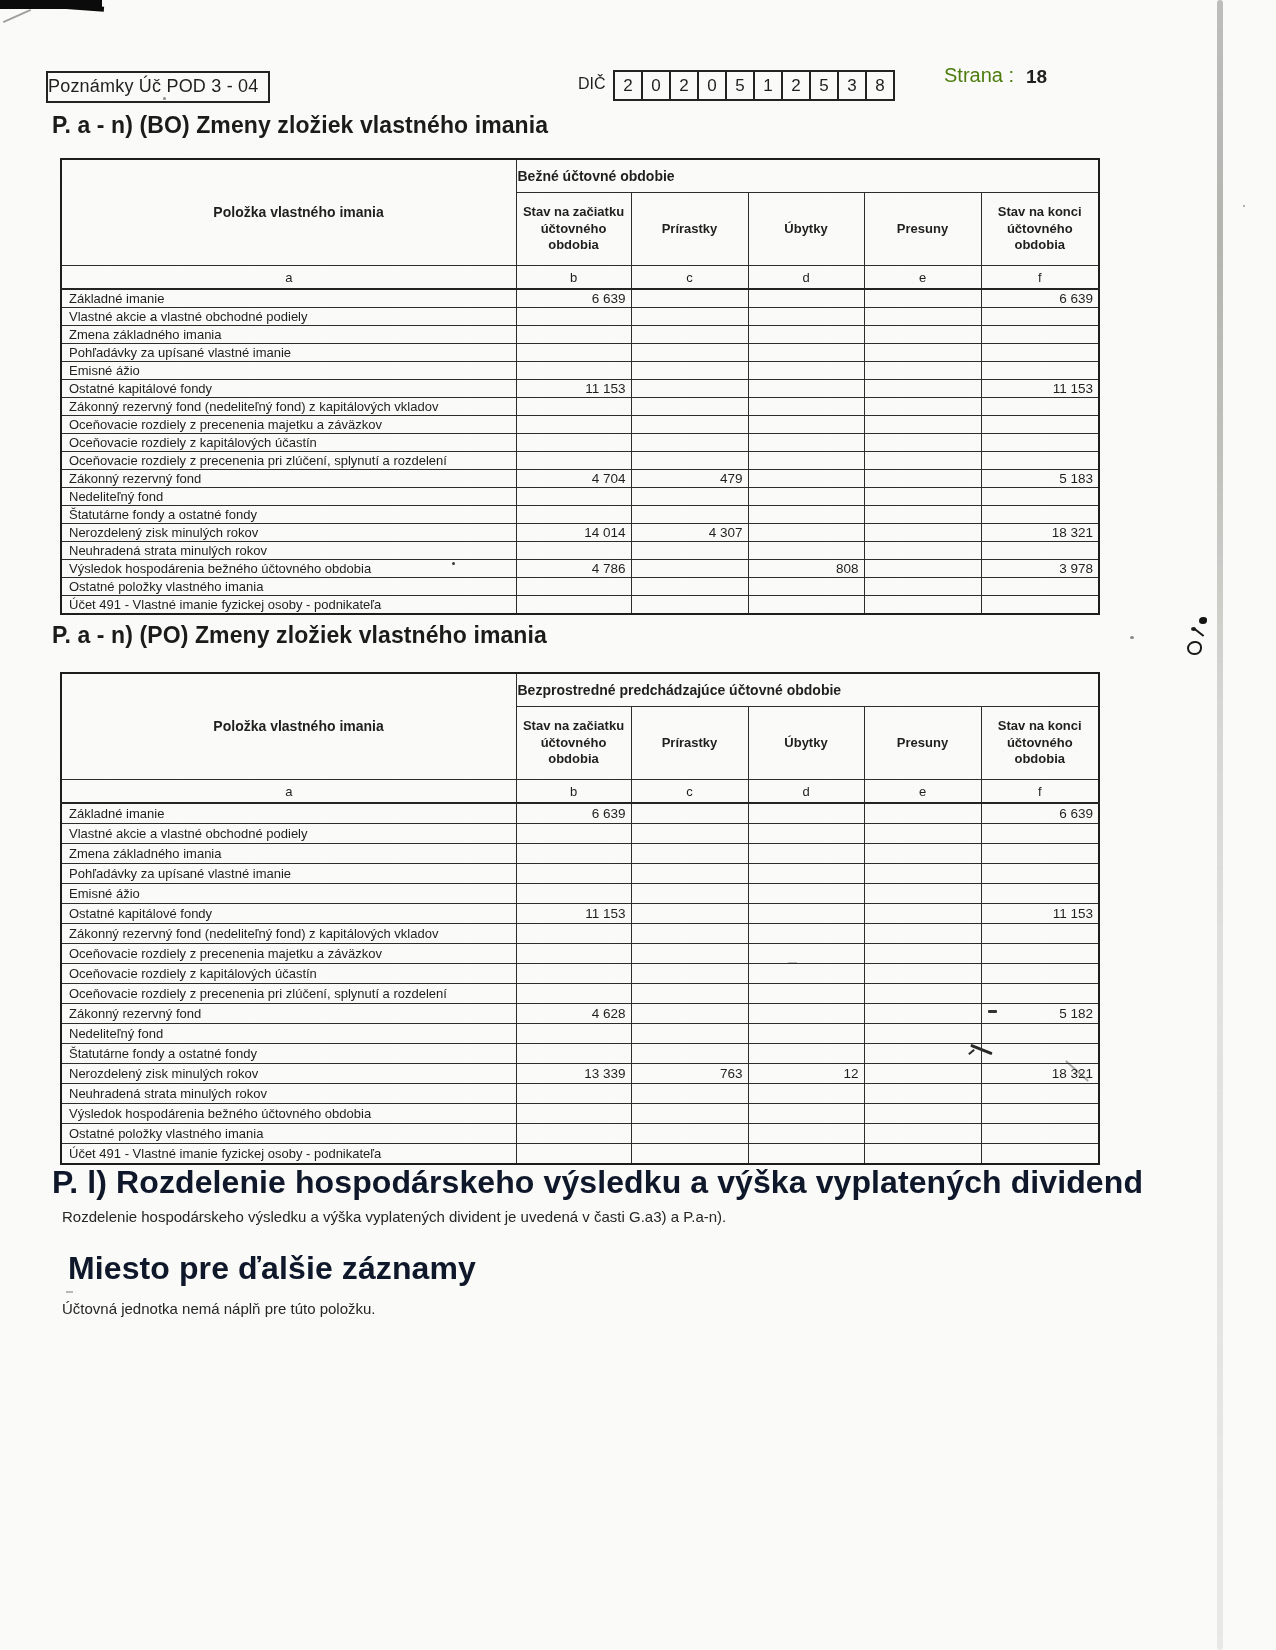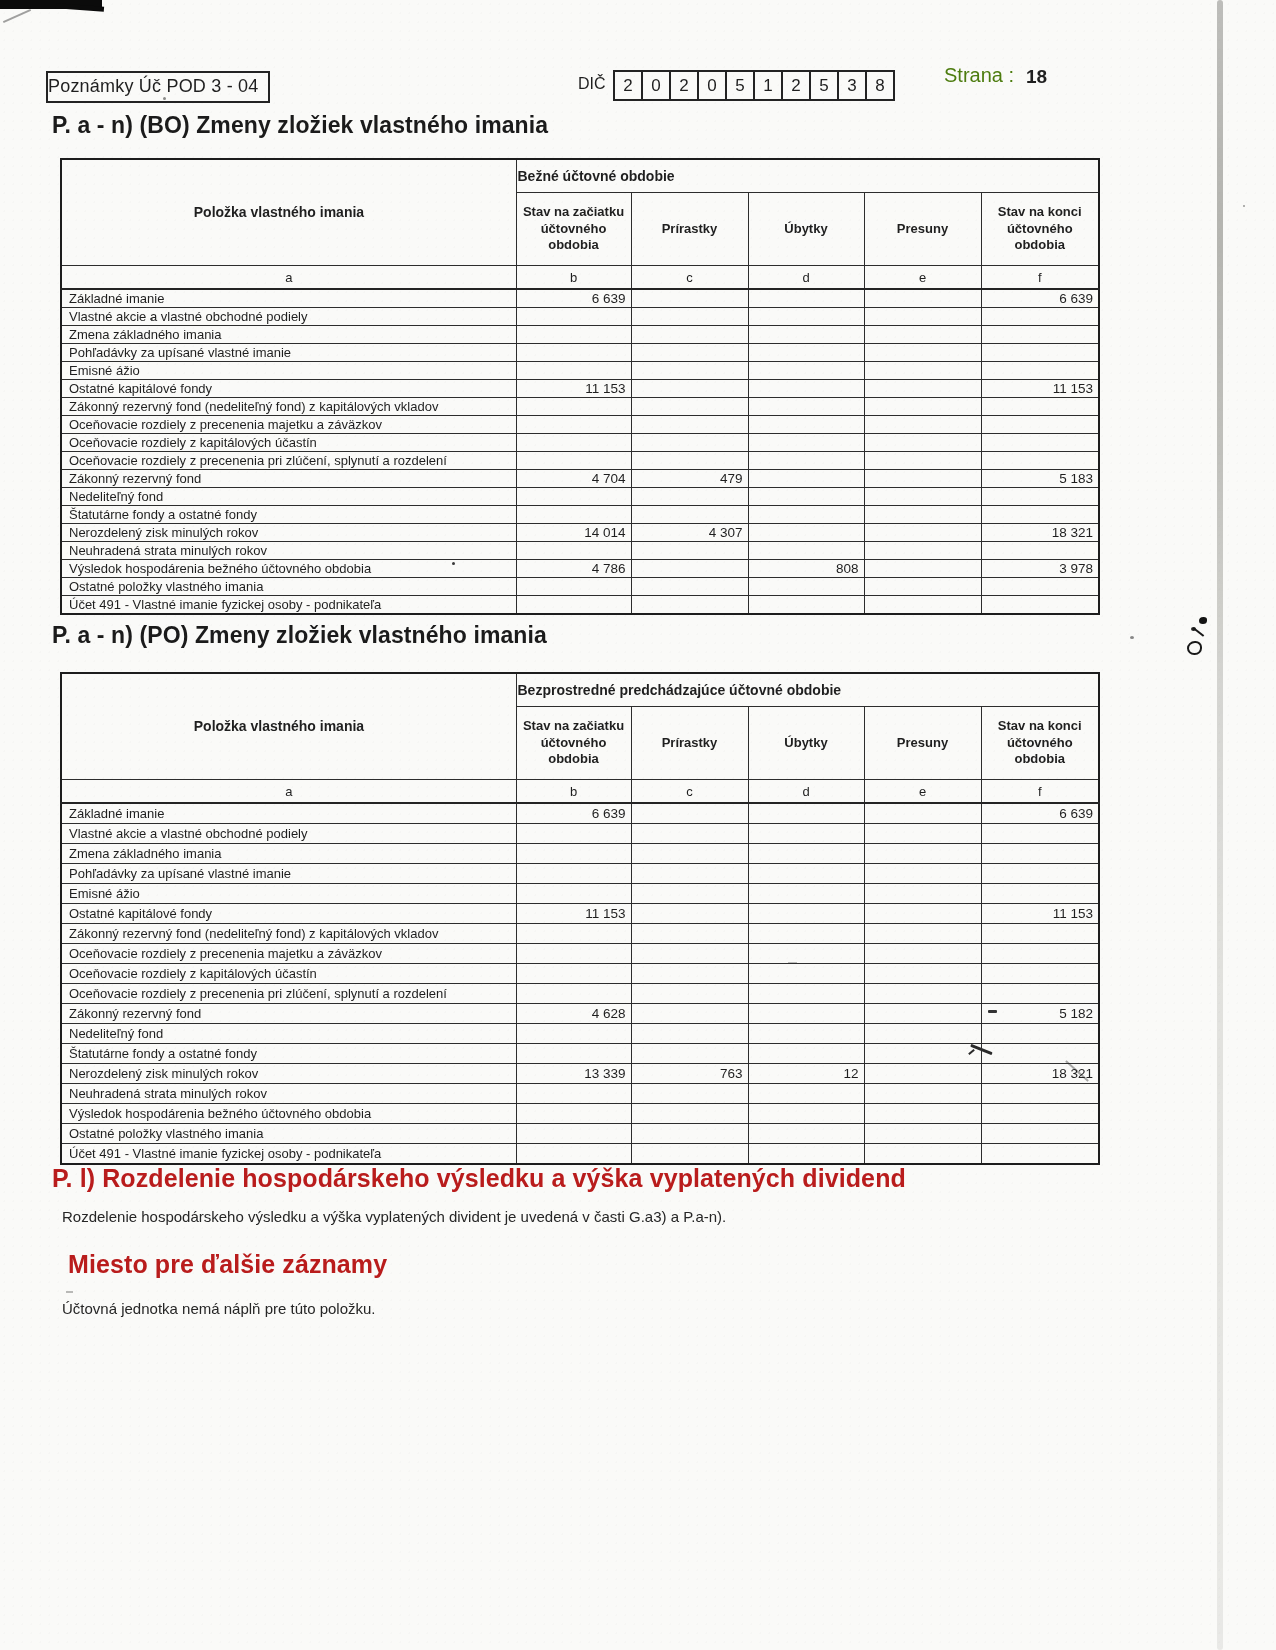--- a/index.html
+++ b/index.html
@@ -15,36 +15,36 @@
   
   .form-box{left:46px;top:71px;border:2px solid #232323;padding:3px 10px 4px 0;font-size:18px;letter-spacing:.2px;background:transparent;}
   .dic-label{left:572px;top:75px;font-size:16px;margin-left:6px;}
   .dic-boxes{left:613px;top:70px;display:flex;}
   .dic-box{width:26px;height:27px;border:2px solid #232323;margin-left:-2px;display:flex;align-items:center;justify-content:center;font-size:17px;background:transparent;}
   .dic-box:first-child{margin-left:0;}
   .strana{left:944px;top:64px;font-size:20px;color:#4d7c0f;}
   .pagenum{left:1026px;top:66px;font-size:19px;font-weight:bold;}
   
   .sec-title{font-size:23px;font-weight:bold;color:#1b1b1b;letter-spacing:.1px;white-space:nowrap;}
-  .big-title{font-size:25px;font-weight:bold;color:#b91c1c;letter-spacing:.1px;white-space:nowrap;}
+  .big-title{font-size:32px;font-weight:bold;color:#0f172a;letter-spacing:.1px;white-space:nowrap;}
   .body-text{font-size:15px;color:#262626;white-space:nowrap;}
   #title-bo{left:52px;top:112px;text-align:center;}
   #title-po{left:52px;top:622px;}
   #head-pl{left:52px;top:1164px;}
   #body-pl{left:62px;top:1208px;}
   #head-miesto{left:68px;top:1250px;}
   #body-miesto{left:62px;top:1300px;}
   
   .tbl{position:absolute;left:60px;}
   #table-bo{top:158px;}
   #table-po{top:672px;}
   .tbl table{border-collapse:collapse;table-layout:fixed;border:2px solid #1d1d1d;}
   .tbl th,.tbl td{border:1px solid #2d2d2d;overflow:hidden;font-weight:normal;}
   .tbl th.c-period{height:30px;font-size:14px;font-weight:bold;text-align:left;vertical-align:middle;}
-  .tbl th.c-item{vertical-align:middle;text-align:left;}
+  .tbl th.c-item{vertical-align:middle;text-align:right;}
   .tbl th.c-item span{display:block;width:190px;margin:0 auto;font-size:14px;font-weight:bold;line-height:1.35;}
   .tbl th.c-head{height:68px;font-size:13px;font-weight:bold;line-height:1.3;text-align:center;vertical-align:middle;padding:2px 4px;}
   .tbl td.c-letter{height:20px;text-align:center;font-size:13px;vertical-align:middle;border-bottom:2px solid #242424;}
   .tbl td.lbl{padding:0 2px 0 7px;font-size:13px;text-align:left;white-space:nowrap;vertical-align:middle;}
   .tbl td.num{padding:0 5px 0 0;font-size:13.5px;text-align:right;vertical-align:middle;}
   #table-bo tbody td{height:17px;}
   #table-po tbody td{height:19px;}
   
   .corner-bar{left:0;top:0;width:102px;height:9px;background:#0b0b0b;}
   .corner-tail{left:56px;top:5px;width:48px;height:5px;background:#0b0b0b;transform:rotate(4deg);}

